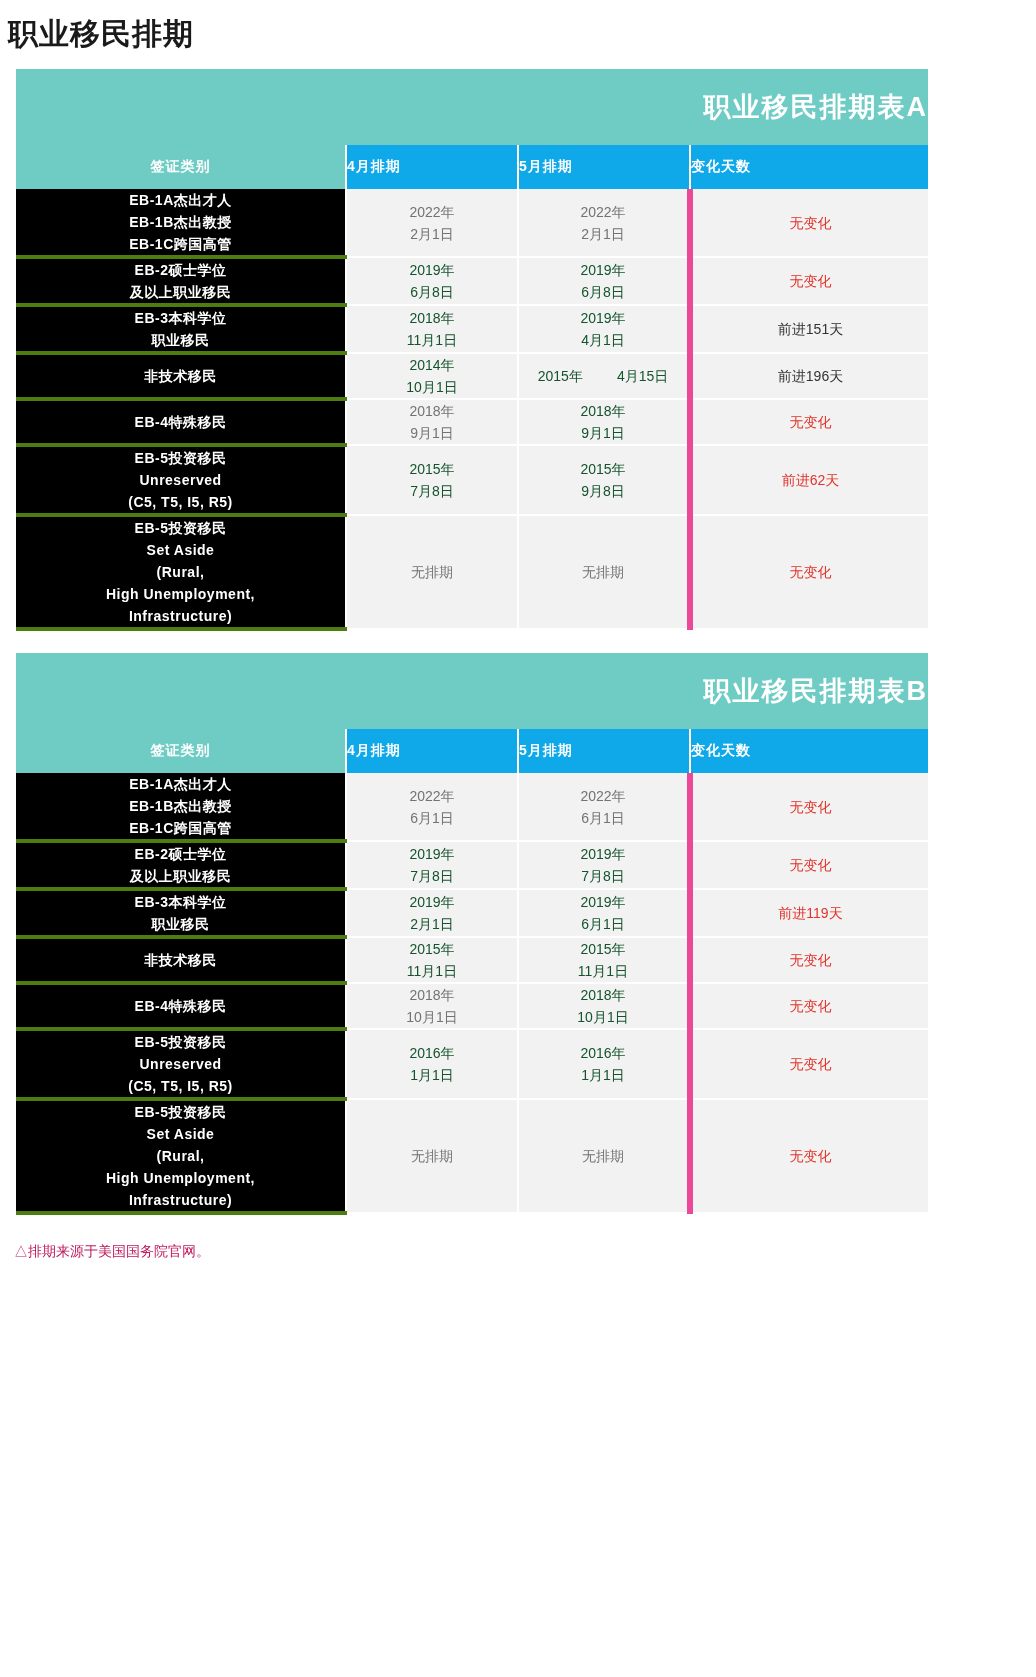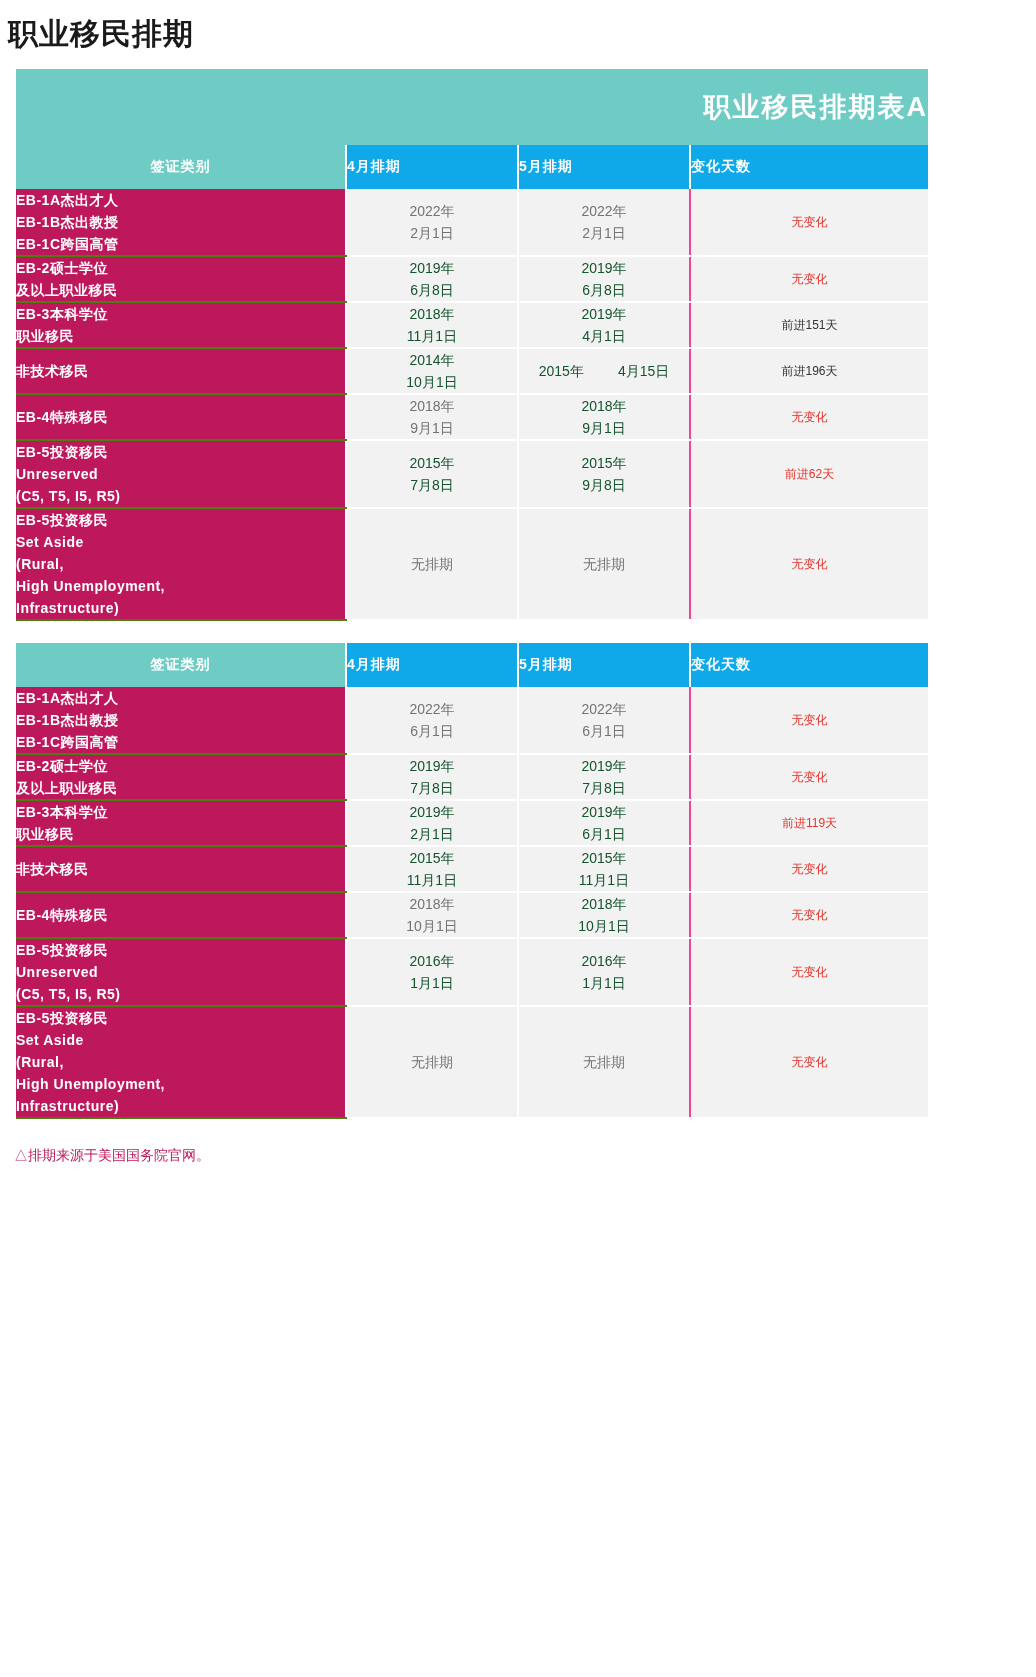--- a/index.html
+++ b/index.html
@@ -66,49 +66,49 @@
     background: #0fa8e8;
     color: #ffffff;
     font-size: 14px;
     font-weight: 700;
     text-align: left;
     height: 44px;
     letter-spacing: 1px;
     border-left: 2px solid #ffffff;
   }
   td.cat {
-    background: #be185d;
+    background: #000000;
     color: #ffffff;
     font-size: 14px;
     font-weight: 700;
-    text-align: left;
+    text-align: center;
     line-height: 22px;
     padding: 10px 4px;
-    border-bottom: 2px solid #4d7c0f;
+    border-bottom: 4px solid #4d7c0f;
     letter-spacing: 0.5px;
   }
   td.val {
     background: #f2f2f2;
     text-align: center;
     font-size: 14px;
     line-height: 22px;
     color: #14532d;
     border-bottom: 2px solid #ffffff;
     border-left: 2px solid #ffffff;
     padding: 10px 4px;
   }
   td.val.green { color: #737373; }
   td.chg {
     background: #f2f2f2;
     text-align: center;
-    font-size: 12px;
+    font-size: 14px;
     line-height: 22px;
     color: #333;
     border-bottom: 2px solid #ffffff;
-    border-left: 2px solid #ec4899;
+    border-left: 6px solid #ec4899;
     padding: 10px 4px;
   }
   td.chg.red { color: #e2332b; }
   .two-part {
     display: block;
   }
   .two-part span { display: block; }
   .inline-split {
     display: flex;
     justify-content: center;
@@ -291,20 +291,21 @@
                 <div class="two-part">
                   <span>无排期</span>
                 </div>
               </td>
               <td class="chg red">无变化</td>
             </tr>
           </tbody>
         </table>
       </div>
       <div class="table-block">
+        <div class="table-head">职业移民排期表B</div>
         <table class="vb">
           <colgroup>
             <col class="col-cat">
             <col class="col-m1">
             <col class="col-m2">
             <col class="col-chg">
           </colgroup>
           <thead>
             <tr>
               <th class="hdr-cat">签证类别</th>

